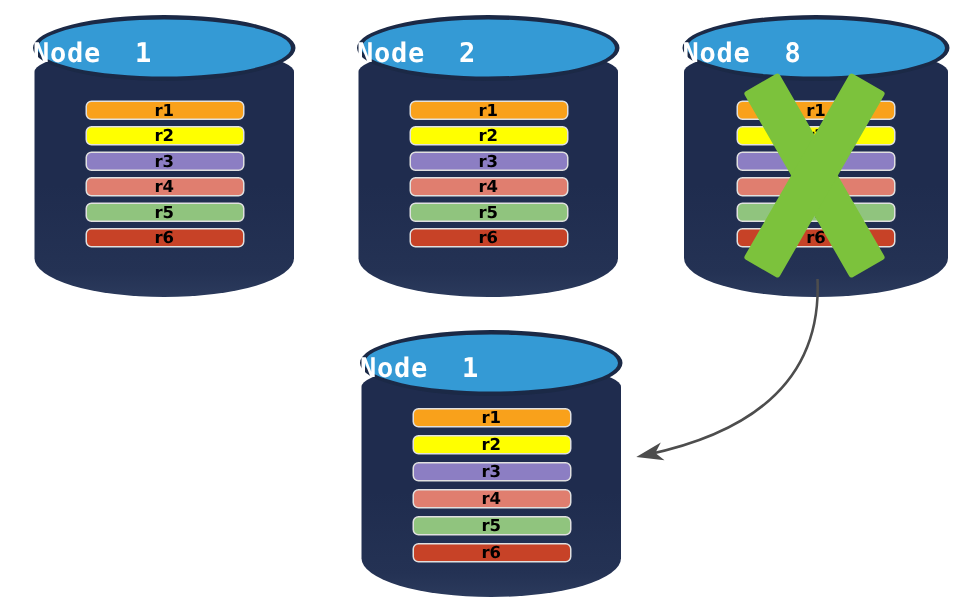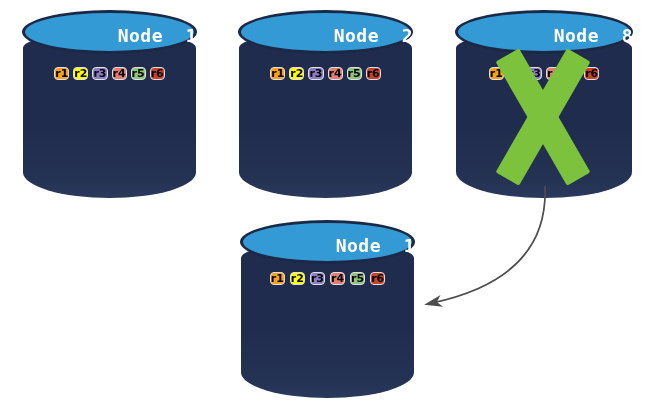--- a/index.html
+++ b/index.html
@@ -11,27 +11,27 @@
   .cyl-body{
     position:absolute;left:1px;right:1px;top:22px;bottom:0;
     background:linear-gradient(180deg,#1F2C4E 55%,#243254 90%,#2B3A5C 100%);
     border-radius:87px 87px 87px 87px / 16px 16px 26px 26px;
   }
   .cyl-cap{
     position:absolute;left:0;right:0;top:0;height:44px;box-sizing:border-box;
     border:3px solid #1B2946;border-radius:50%;background:#349AD5;
   }
   .node-title{
-    position:absolute;top:15px;left:0;right:0;text-align:right;
+    position:absolute;top:15px;left:0;right:0;text-align:left;
     font-family:"DejaVu Sans Mono",monospace;font-weight:bold;font-size:18px;
     color:#FFFFFF;letter-spacing:.5px;white-space:pre;z-index:3;
   }
   .rows{
     position:absolute;top:57px;left:50%;transform:translateX(-50%);
-    width:106px;display:flex;flex-direction:row;gap:4px;z-index:3;justify-content:center;
+    width:106px;display:flex;flex-direction:column;gap:4px;z-index:3;justify-content:center;
   }
   .rows.rows-lower{top:52px;gap:5px;}
   .row{
     height:13px;box-sizing:border-box;border:1px solid #E0E0E0;border-radius:4px;
     display:flex;align-items:center;justify-content:center;
     font-size:11px;font-weight:bold;color:#000000;line-height:1;
   }
   .overlay-svg{position:absolute;left:0;top:0;z-index:4;pointer-events:none;}
   .x-mark{position:absolute;left:494px;top:48px;width:97px;height:137px;z-index:5;}
   .x-bar{

